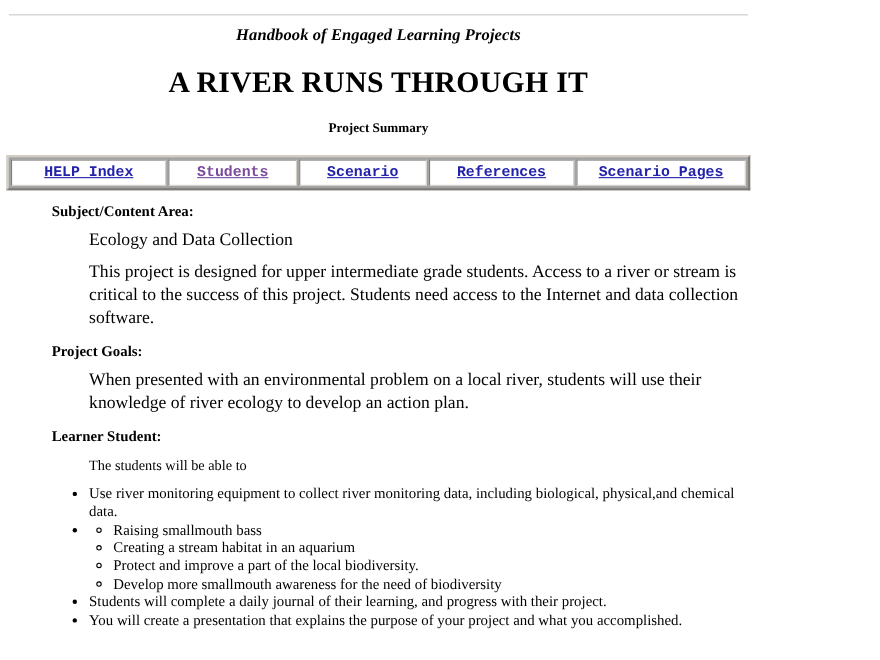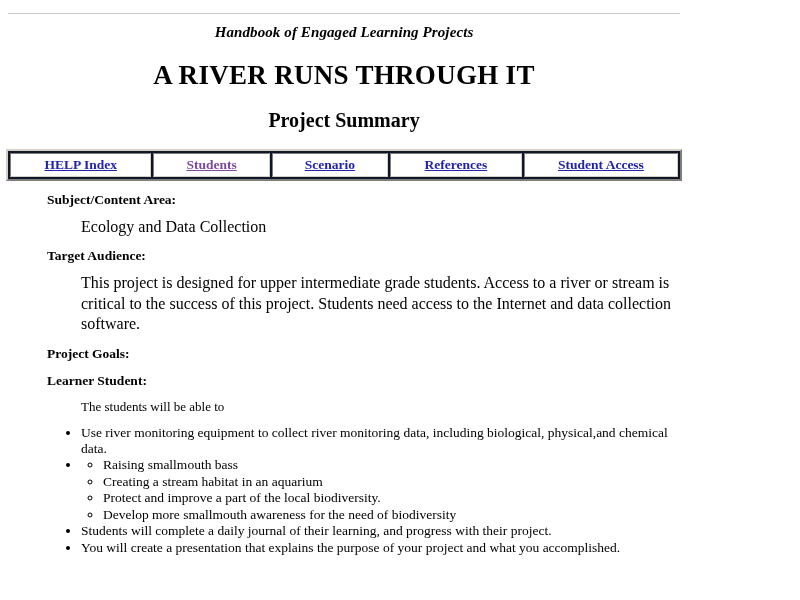--- a/index.html
+++ b/index.html
@@ -45,36 +45,37 @@
     margin: 10px 0 0 0;
     letter-spacing: 0.1px;
   }
   .main-title {
     font-size: 27px;
     font-weight: bold;
     margin: 19px 0 0 0;
     letter-spacing: 0.3px;
   }
   .sub-title {
-    font-size: 20px;
+    font-size: 12px;
     font-weight: bold;
     margin: 18px 0 0 0;
   }
 
   
   .nav-wrap {
     margin: 17px 6px 0 6px;
   }
   table.navbar {
     width: 100%;
     border-collapse: separate;
     border-spacing: 2px;
     border: 2px outset #d4d0c8;
-    background: #0f172a;
+    background: #a3a3a3;
     table-layout: fixed;
+    font-family: Liberation Mono, monospace;
   }
   table.navbar td {
     border: 1px inset #d4d0c8;
     text-align: center;
     padding: 3px 2px;
     background: #ffffff;
     vertical-align: middle;
   }
   table.navbar td.c0 { width: 21.5%; }
   table.navbar td.c1 { width: 17.5%; }
@@ -159,36 +160,36 @@
         <td class="c1">
           <a href="#" class="navlink visited">Students</a>
         </td>
         <td class="c2">
           <a href="#" class="navlink unvisited">Scenario</a>
         </td>
         <td class="c3">
           <a href="#" class="navlink unvisited">References</a>
         </td>
         <td class="c4">
-          <a href="#" class="navlink unvisited">Student Access</a>
+          <a href="#" class="navlink unvisited">Scenario Pages</a>
         </td>
       </tr>
     </tbody>
       </table>
   </div>
 
   <div class="content">
 
     <h3 class="section-head">Subject/Content Area:</h3>
     <div class="indent-block">Ecology and Data Collection</div>
 
-    <h3 class="section-head">Target Audience:</h3>
     <div class="indent-block">This project is designed for upper intermediate grade students. Access to a river or stream is critical to the success of this project. Students need access to the Internet and data collection software.</div>
 
     <h3 class="section-head">Project Goals:</h3>
+    <div class="indent-block">When presented with an environmental problem on a local river, students will use their knowledge of river ecology to develop an action plan.</div>
 
     <h3 class="section-head">Learner Student:</h3>
     <div class="indent-block lead">The students will be able to</div>
 
     <ul class="outcomes">
       <li>
         <span>Use river monitoring equipment to collect river monitoring data, including biological, physical,and chemical data.</span>
       </li>
       <li>
         <ul class="sub">

